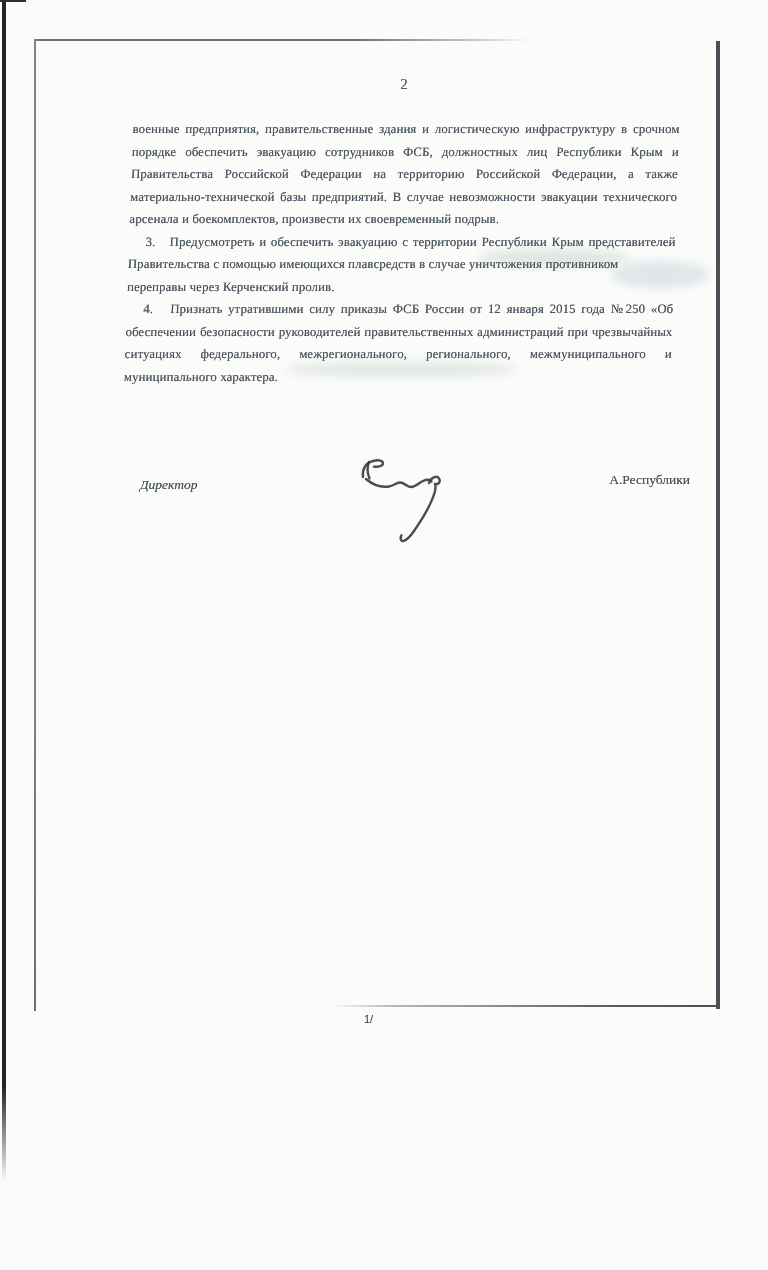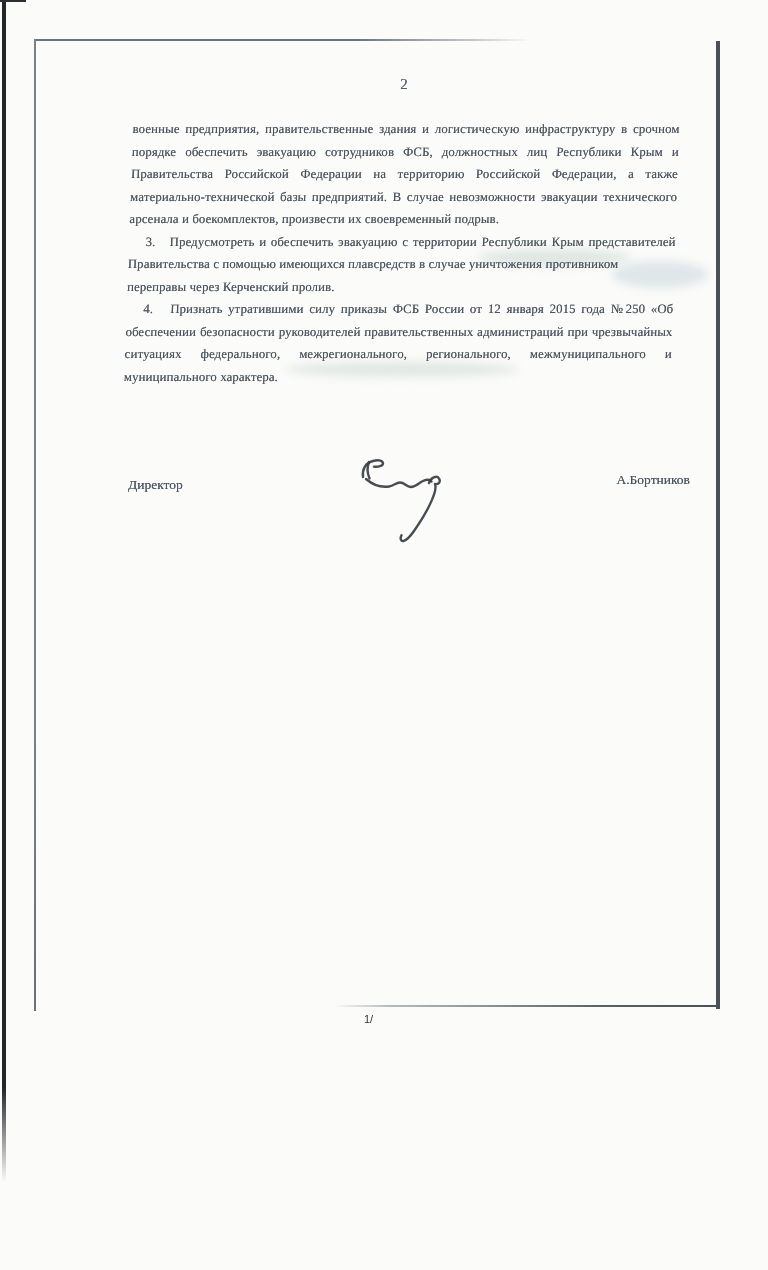--- a/index.html
+++ b/index.html
@@ -45,22 +45,23 @@
     font-size:12.8px; letter-spacing:.12px;
     text-shadow:0 0 .55px rgba(73,84,95,.75);
     transform:skewX(-2deg); transform-origin:0 0;
   }
   .para { margin:0; }
   .line { line-height:22.5px; white-space:normal; }
   .line.j { text-align:justify; text-align-last:justify; }
   .line.ind { padding-left:17px; }
   
   .sig-title {
-    position:absolute; left:128px; top:477px; font-size:13.5px;
+    position:absolute; left:140px; top:477px; font-size:13.5px;
     text-shadow:0 0 .55px rgba(73,84,95,.75);
+    font-style:italic;
   }
   .sig-name {
     position:absolute; right:78px; top:472px; font-size:13.5px;
     text-shadow:0 0 .55px rgba(73,84,95,.75);
   }
   .sig {
     position:absolute; left:330px; top:440px; width:160px; height:130px;
     color:var(--signature,#383d44);
   }
   .sig path { fill:none; stroke:currentColor; stroke-width:2.4; stroke-linecap:round; stroke-linejoin:round; opacity:.92; }
@@ -111,16 +112,16 @@
 
   <span class="sig-title">Директор</span>
 
   <svg class="sig" viewBox="0 0 160 130" aria-hidden="true">
     <path d="M 33,37 C 32,30 35,23 43,21 C 49,19.5 53,20.5 53,23.5 C 53,26 48,27.2 44,26.6"></path>
     <path d="M 39,22 C 37,27 37,32.5 39.5,38.5"></path>
     <path d="M 36,39 C 43,45 52,47.5 59,46.5 C 64,45.8 66,42.5 70,42.5 C 75,42.5 76,47 81,47 C 86,47 88.5,43 93,41 C 97,39.3 100,39.5 101.5,41.5"></path>
     <path d="M 99,43 C 100.5,37.5 107,35 109,38.5 C 111,41.5 108.5,44.8 105,44 C 107.5,50 100,68 84,91 C 80.5,96 77,99.8 74,100.8 C 70.8,101.8 69.8,98.4 71.5,95.2"></path>
   </svg>
 
-  <span class="sig-name">А.Бортников</span>
+  <span class="sig-name">А.Республики</span>
 
   <div class="footer-mark">1/</div>
 </div>
 
 </body></html>

